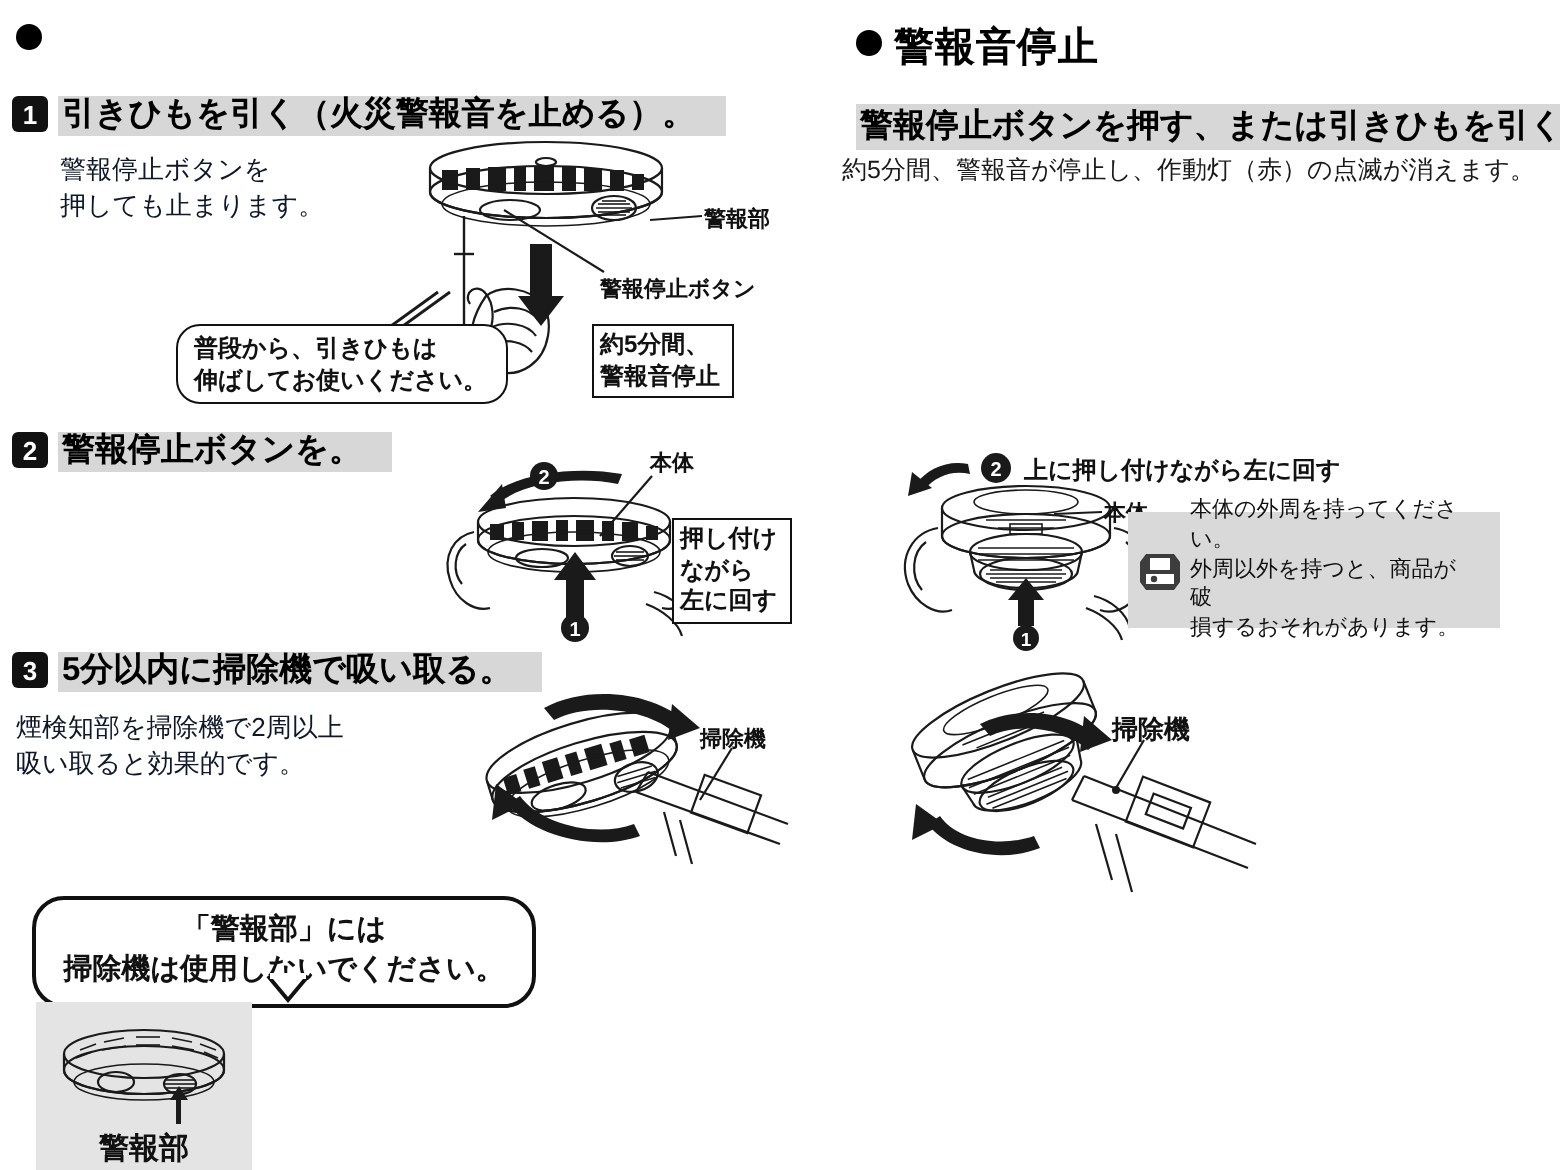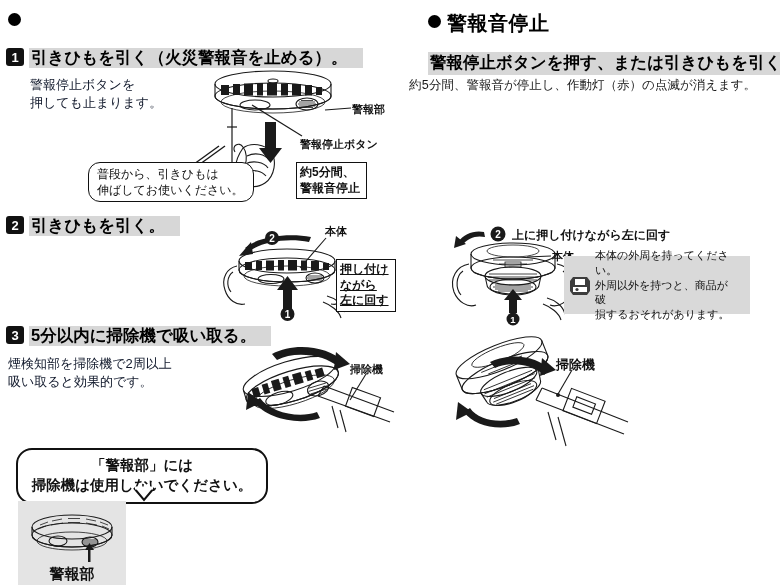--- a/index.html
+++ b/index.html
@@ -102,21 +102,21 @@
     white-space: pre-line;
     color: #111;
   }
 
   
   .balloon {
     border: 1.8px solid #111;
     border-radius: 12px;
     background: #fff;
     font-size: 12px;
-    font-weight: normal;
+    font-weight: bold;
     line-height: 1.34;
     padding: 3px 8px;
     white-space: pre-line;
     color: #111;
   }
 
   
   .gray-panel {
     background: #d9d9d9;
     display: flex;
@@ -252,21 +252,21 @@
     <path d="M6 28 L42 2" stroke="#1a1a1a" stroke-width="1.4" fill="none"></path>
   </svg>
   <div class="abs balloon" style="left:88px; top:158px; width:148px;">普段から、引きひもは
 伸ばしてお使いください。</div>
 
   <div class="abs note-box" style="left:296px; top:158px; width:63px;">約5分間、
 警報音停止</div>
 
   <div class="abs step-row" style="left:6px; top:212px;">
     <span class="step-badge">2</span>
-    <span class="step-title">引きひもを引く。</span>
+    <span class="step-title">警報停止ボタンを。</span>
   </div>
 
   <div class="abs" style="left:215px; top:222px;">
     <svg width="160" height="100" viewBox="0 0 160 100">
 
       <g class="solidblk">
         <path d="M30 22 C44 10 74 7 96 11 L94 16 C74 12 48 15 35 25 Z"></path>
         <polygon points="24,30 36,16 38,28"></polygon>
       </g>
 
@@ -313,21 +313,21 @@
         </g>
       <text x="57" y="16" font-size="10" font-weight="bold" fill="#fff" text-anchor="middle" font-family="Liberation Sans, sans-serif">2</text>
     </svg>
   </div>
 
   <div class="abs tiny-label" style="left:325px; top:220px;">本体</div>
   <svg class="abs" style="left:300px; top:232px;" width="34" height="36">
     <line x1="0" y1="32" x2="26" y2="2" stroke="#1a1a1a" stroke-width="1.1"></line>
   </svg>
 
-  <div class="abs note-box" style="left:336px; top:255px; width:52px;text-decoration:underline;">押し付け
+  <div class="abs note-box" style="left:336px; top:255px; width:52px;">押し付け
 ながら
 左に回す</div>
 
   <div class="abs step-row" style="left:6px; top:322px;">
     <span class="step-badge">3</span>
     <span class="step-title">5分以内に掃除機で吸い取る。</span>
   </div>
 
   <div class="abs body-text" style="left:8px; top:351px;">煙検知部を掃除機で2周以上
 吸い取ると効果的です。</div>
@@ -421,21 +421,21 @@
     <div class="photo-caption">警報部</div>
   </div>
 
   <div class="abs sec-head" style="left:428px; top:6px;">
     <span class="bullet"></span><span>警報音停止</span>
   </div>
 
   <div class="abs" style="left:428px; top:48px;">
     <span class="headline">警報停止ボタンを押す、または引きひもを引く。</span>
   </div>
-  <div class="abs subline" style="left:409px; top:73px;font-family:Liberation Mono, monospace;">約5分間、警報音が停止し、作動灯（赤）の点滅が消えます。</div>
+  <div class="abs subline" style="left:421px; top:73px;">約5分間、警報音が停止し、作動灯（赤）の点滅が消えます。</div>
 
   <svg class="abs" style="left:452px; top:224px;" width="36" height="22">
     <g fill="#1a1a1a">
       <path d="M32 4 C22 2 12 6 6 14 L10 17 C16 10 24 7 33 9 Z"></path>
       <polygon points="2,20 4,8 14,16"></polygon>
     </g>
   </svg>
   <svg class="abs" style="left:490px; top:222px;" width="16" height="16">
     <circle cx="8" cy="8" r="7.5" fill="#1a1a1a"></circle>
     <text x="8" y="12" font-size="10" font-weight="bold" fill="#fff" text-anchor="middle" font-family="Liberation Sans, sans-serif">2</text>

